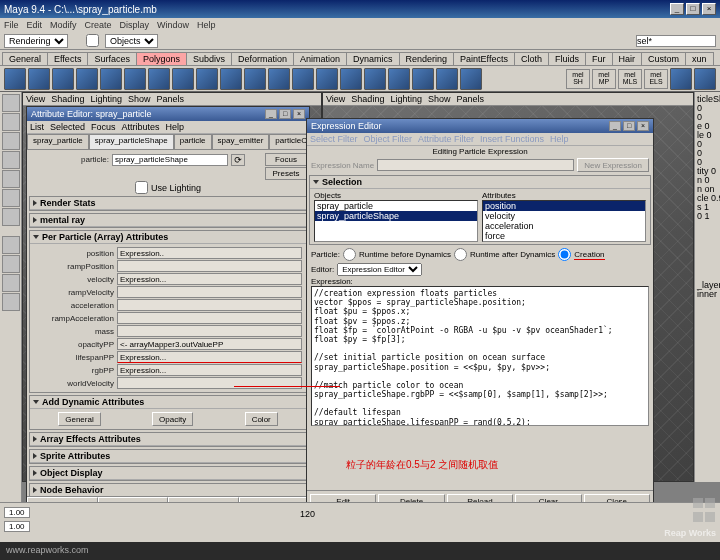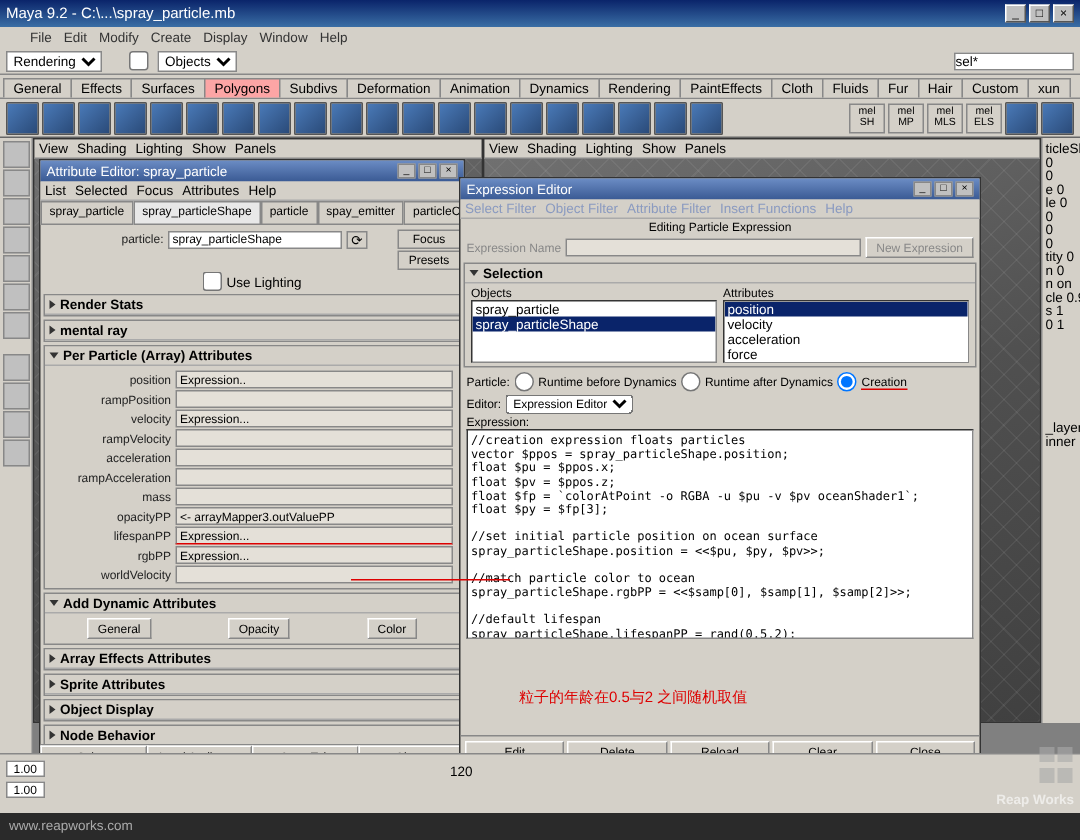--- a/index.html
+++ b/index.html
@@ -1,21 +1,21 @@
 <!DOCTYPE html>
 <html><head>
 <meta charset="utf-8">
 <style>
 * { margin: 0; padding: 0; box-sizing: border-box; font-family: Tahoma, sans-serif; font-size: 9px; }
 body { background: #c0c0c0; width: 720px; height: 560px; overflow: hidden; position: relative; }
 .titlebar { background: linear-gradient(#0a246a, #3a6ea5); height: 18px; display: flex; align-items: center; padding: 0 4px; color: #fff; }
 .titlebar .title { flex: 1; font-size: 10px; }
 .titlebar .btns { display: flex; gap: 2px; }
 .titlebar .btn { width: 14px; height: 12px; background: #c0c0c0; border: 1px solid #fff; border-right-color: #555; border-bottom-color: #555; font-size: 8px; text-align: center; line-height: 10px; cursor: pointer; color: #000; }
-.menubar { background: #d4d0c8; height: 14px; padding: 0 20px; font-size: 9px; color: #333; display: flex; gap: 8px; align-items: center; }
+.menubar { background: #d4d0c8; height: 14px; padding: 0 4px; font-size: 9px; color: #333; display: flex; gap: 8px; align-items: center; }
 .toolbar { background: #d4d0c8; height: 18px; border-bottom: 1px solid #888; display: flex; align-items: center; padding: 0 4px; gap: 6px; }
 .toolbar select { font-size: 9px; height: 14px; border: 1px solid #888; background: #fff; }
 .toolbar input[type=text] { font-size: 9px; height: 12px; border: 1px solid #888; background: #fff; width: 80px; }
 .tabrow { background: #d4d0c8; height: 16px; display: flex; align-items: flex-end; border-bottom: 1px solid #888; padding-left: 2px; gap: 0; }
 .tab { padding: 1px 6px; border: 1px solid #888; border-bottom: none; background: #d4d0c8; font-size: 9px; cursor: pointer; margin-right: -1px; }
 .tab.active { background: #fca5a5; }
 .shelf { background: #d4d0c8; height: 26px; border-bottom: 1px solid #666; display: flex; align-items: center; padding: 0 4px; gap: 2px; }
 .shelf-icon { width: 22px; height: 22px; background: linear-gradient(135deg,#4a7ab8,#2a4a78); border: 1px solid #555; cursor: pointer; border-radius: 1px; }
 .mel-btn { width: 24px; height: 20px; background: #d4d0c8; border: 1px solid #888; font-size: 7px; text-align: center; padding: 1px 0; cursor: pointer; }
 .workarea { position: relative; height: 420px; background: #808080; }
@@ -56,21 +56,21 @@
 .rside .ln { height: 9px; white-space: nowrap; }
 .focus-btn { width: 42px; height: 13px; border: 1px solid #888; background: #d4d0c8; font-size: 8px; cursor: pointer; text-align: center; line-height: 11px; }
 .tabgroup { display: flex; height: 16px; }
 .ptab { padding: 1px 5px; border: 1px solid #888; background: #d4d0c8; font-size: 8px; cursor: pointer; }
 .ptab.active { background: #e8e8e8; }
 </style>
 </head>
 <body>
 
 <div class="titlebar">
-  <span class="title">Maya 9.2 - C:\...\spray_particle.mb</span>
+  <span class="title">Maya 9.4 - C:\...\spray_particle.mb</span>
   <div class="btns">
     <div class="btn">_</div>
     <div class="btn">□</div>
     <div class="btn">×</div>
   </div>
 </div>
 
 <div class="menubar">
   <span>File</span>
   <span>Edit</span>

